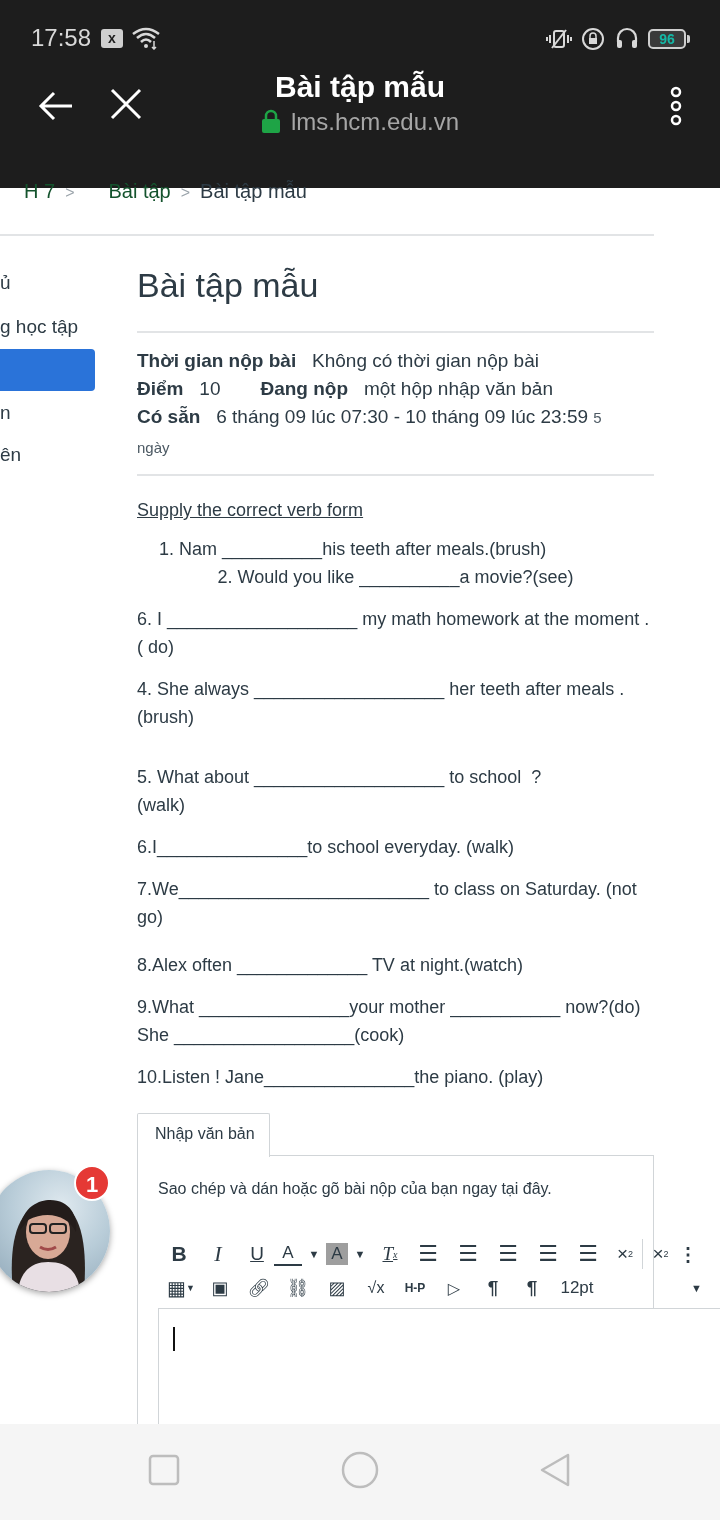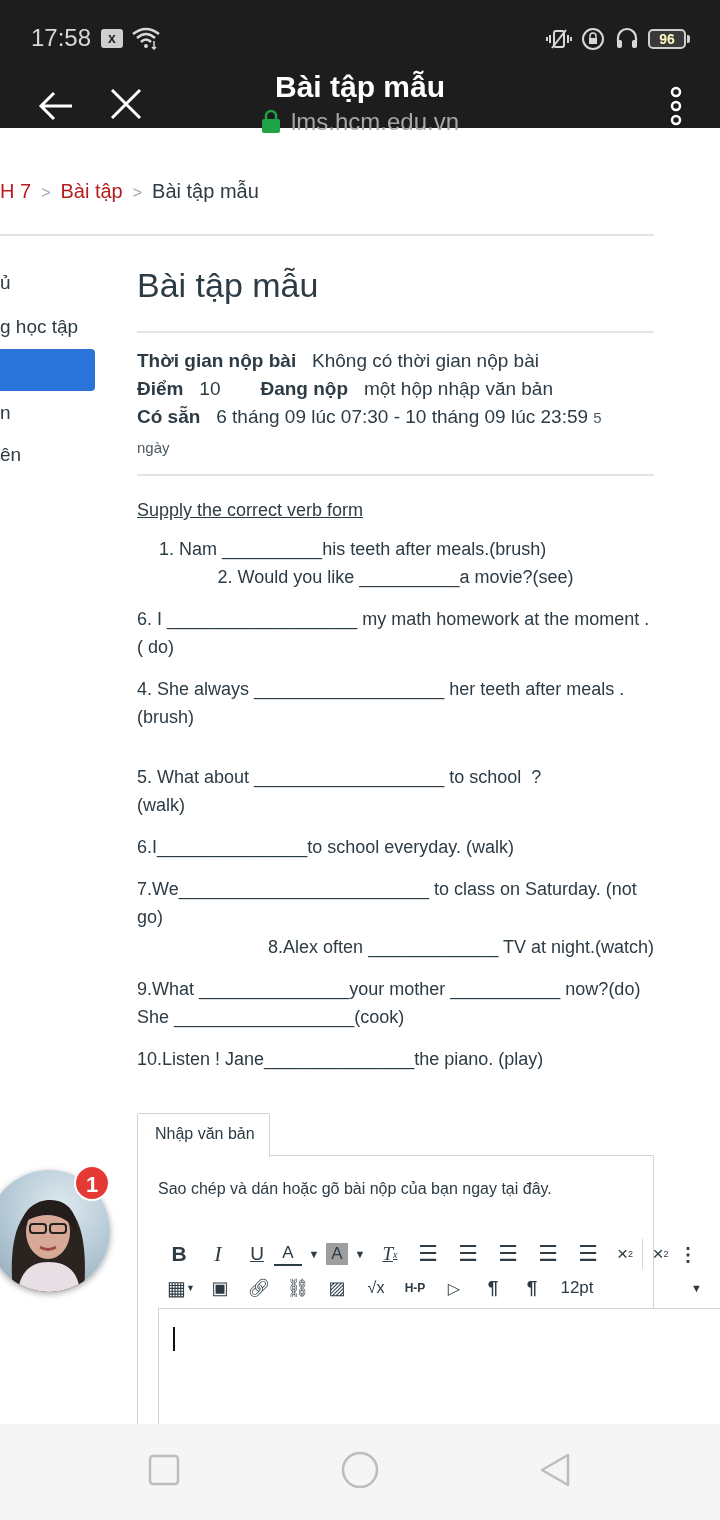--- a/index.html
+++ b/index.html
@@ -1,41 +1,41 @@
 <!DOCTYPE html>
 <html><head>
 <meta charset="utf-8">
 <style>
   * { box-sizing: border-box; margin: 0; padding: 0; }
   html, body { width: 720px; height: 1520px; overflow: hidden; background: #ffffff; }
   body { font-family: "Liberation Sans", sans-serif; color: #2d3b45; position: relative; }
 
   
-  .topbar { position: absolute; left: 0; top: 0; width: 720px; height: 128px; background: #1d1d1d; }
+  .topbar { position: absolute; left: 0; top: 0; width: 720px; height: 188px; background: #1d1d1d; }
   .status { position: absolute; left: 0; top: 0; width: 720px; height: 76px; }
   .status .time { position: absolute; left: 31px; top: 24px; font-size: 24px; color: #d8d8d8; font-family: "Liberation Sans", sans-serif; }
   .status .xbox { position: absolute; left: 101px; top: 29px; width: 22px; height: 19px; background: #cfcfcf; border-radius: 3px; color: #1d1d1d; font-size: 14px; font-weight: bold; text-align: center; line-height: 19px; }
   .status .wifi { position: absolute; left: 131px; top: 26px; width: 30px; height: 24px; }
   .status .right { position: absolute; right: 30px; top: 26px; height: 26px; display: flex; align-items: center; gap: 8px; }
   .status .ico { width: 26px; height: 26px; }
   .battery { display: flex; align-items: center; }
-  .battery .body { width: 38px; height: 20px; border: 2px solid #cfcfcf; border-radius: 5px; background: #3a3a3a; color: #fef9c3; font-size: 14px; font-weight: bold; text-align: center; line-height: 16px; }
+  .battery .body { width: 38px; height: 20px; border: 2px solid #cfcfcf; border-radius: 5px; background: #3a3a3a; color: #14b8a6; font-size: 14px; font-weight: bold; text-align: center; line-height: 16px; }
   .battery .tip { width: 3px; height: 8px; background: #cfcfcf; border-radius: 0 2px 2px 0; margin-left: 1px; }
 
   .navbar { position: absolute; left: 0; top: 76px; width: 720px; height: 76px; }
   .navbar .back { position: absolute; left: 36px; top: 10px; width: 40px; height: 40px; }
   .navbar .close { position: absolute; left: 108px; top: 10px; width: 36px; height: 36px; }
   .navbar .title { position: absolute; left: 0; width: 720px; top: -6px; text-align: center; font-size: 30px; color: #ffffff; font-weight: bold; }
   .navbar .url { position: absolute; left: 0; width: 720px; top: 32px; text-align: center; font-size: 24px; color: #a6a6a6; }
   .navbar .url .lock { display: inline-block; width: 20px; height: 24px; vertical-align: -3px; margin-right: 10px; }
   .navbar .menu { position: absolute; left: 664px; top: 8px; width: 24px; height: 44px; }
 
   
   .breadcrumb { position: absolute; left: 0; top: 180px; font-size: 20px; white-space: nowrap; }
-  .breadcrumb a { color: #b91c1c; text-decoration: none; }
+  .breadcrumb a { color: #14532d; text-decoration: none; padding-left: 24px; }
   .breadcrumb .sep { color: #9aa3aa; font-size: 16px; margin: 0 10px; }
   .breadcrumb .current { color: #2d3b45; }
   .hr-top { position: absolute; left: 0; top: 234px; width: 654px; height: 2px; background: #e2e4e6; }
 
   .sidebar { position: absolute; left: 0; top: 260px; width: 100px; }
   .sidebar .item { position: absolute; left: 0; font-size: 19px; color: #2d3b45; white-space: nowrap; }
   .sidebar .active { position: absolute; left: -6px; top: 89px; width: 101px; height: 42px; background: #2a73d9; border-radius: 4px; }
 
   .main { position: absolute; left: 137px; top: 260px; width: 517px; }
   .page-title { font-size: 34px; color: #2d3b45; font-weight: normal; margin-top: 6px; }
@@ -152,21 +152,21 @@
     <div class="q" style="margin-top:14px;margin-left:22px;">1. Nam __________his teeth after meals.(brush)</div>
     <div class="q" style="text-align:center;">2. Would you like __________a movie?(see)</div>
     <div class="q" style="margin-top:14px;">6. I ___________________ my math homework at the moment .
 ( do)</div>
     <div class="q" style="margin-top:14px;">4. She always ___________________ her teeth after meals .
 (brush)</div>
     <div class="q" style="margin-top:32px;">5. What about ___________________ to school  ?
 (walk)</div>
     <div class="q" style="margin-top:14px;">6.I_______________to school everyday. (walk)</div>
     <div class="q" style="margin-top:14px;">7.We_________________________ to class on Saturday. (not go)</div>
-    <div class="q" style="margin-top:2px;text-align:right;">8.Alex often _____________ TV at night.(watch)</div>
+    <div class="q" style="margin-top:20px;">8.Alex often _____________ TV at night.(watch)</div>
     <div class="q" style="margin-top:14px;">9.What _______________your mother ___________ now?(do)
 She __________________(cook)</div>
     <div class="q" style="margin-top:14px;">10.Listen ! Jane_______________the piano. (play)</div>
   </div>
 </div>
 
 <div class="tab">Nhập văn bản</div>
 <div class="panel"></div>
 <div class="panel-hint">Sao chép và dán hoặc gõ bài nộp của bạn ngay tại đây.</div>
 

